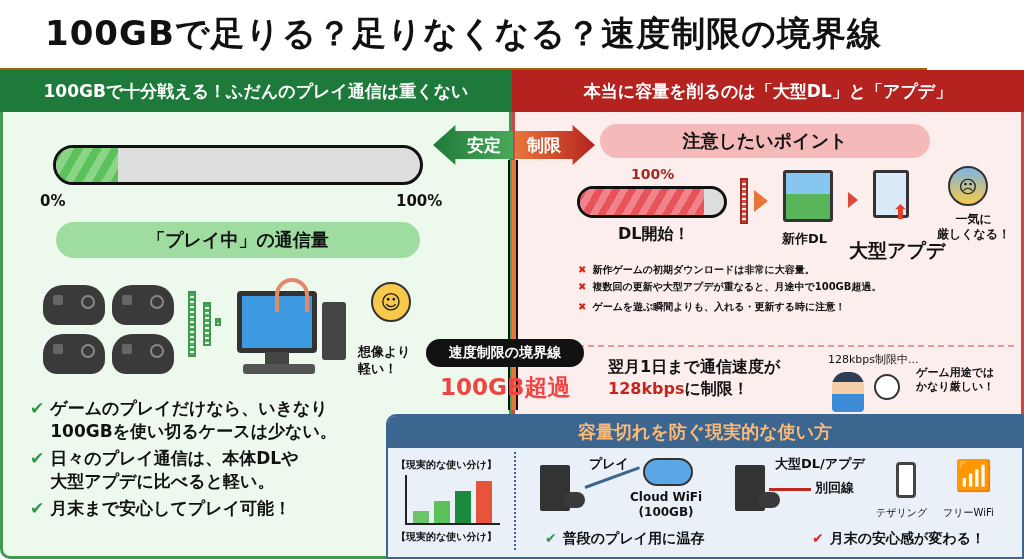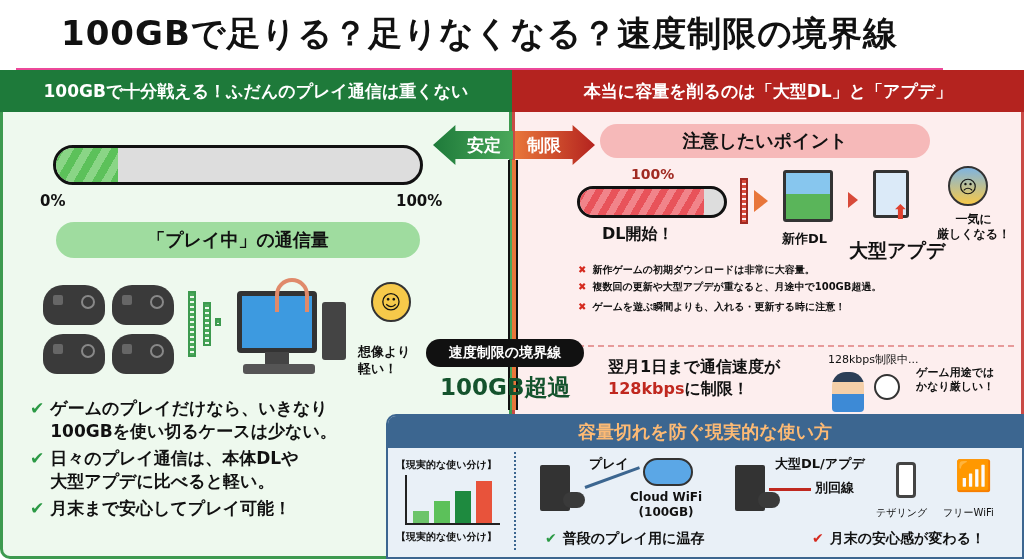--- a/index.html
+++ b/index.html
@@ -1,17 +1,17 @@
 <!DOCTYPE html>
 <html><head>
 <meta charset="utf-8">
 <style>
 *{box-sizing:border-box;margin:0;padding:0}
 body{width:1024px;height:559px;background:#fff;font-family:"DejaVu Sans","Liberation Sans",sans-serif;overflow:hidden;position:relative;color:#111}
-.title{position:absolute;left:16px;top:0;width:927px;height:70px;display:flex;align-items:center;justify-content:center;font-size:34px;font-weight:bold;letter-spacing:1px;border-bottom:2px solid #ec4899}
+.title{position:absolute;left:0;top:0;width:927px;height:70px;display:flex;align-items:center;justify-content:center;font-size:34px;font-weight:bold;letter-spacing:1px;border-bottom:2px solid #a16207}
 .hdr{position:absolute;top:70px;height:42px;display:flex;align-items:center;justify-content:center;color:#fff;font-weight:bold;font-size:17px}
 .hdr.l{left:0;width:512px;background:#1e7a3a}
 .hdr.r{left:512px;width:512px;background:#b4231f}
 .panel{position:absolute;top:112px;height:447px}
 .panel.l{left:0;width:512px;background:#eef9ee;border:3px solid #3d9a4f;border-top:none;border-radius:0 0 10px 10px}
 .panel.r{left:512px;width:512px;background:#fdeeee;border:3px solid #c94a45;border-top:none}
 .arrow{position:absolute;top:125px;height:40px;display:flex;align-items:center;justify-content:center;color:#fff;font-weight:bold;font-size:17px}
 .arrow.l{left:433px;width:80px;background:linear-gradient(90deg,#1e7a3a,#4aa85a);clip-path:polygon(0 50%,28% 0,28% 15%,100% 15%,100% 85%,28% 85%,28% 100%);padding-left:22px}
 .arrow.r{left:515px;width:80px;background:linear-gradient(90deg,#e8763a,#b4231f);clip-path:polygon(0 15%,72% 15%,72% 0,100% 50%,72% 100%,72% 85%,0 85%);padding-right:22px}
 .vline{position:absolute;left:508px;top:160px;width:10px;height:250px;background:linear-gradient(90deg,#111 0 20%,#4aa85a 20% 45%,#e8763a 45% 80%,#111 80%)}
@@ -80,21 +80,21 @@
       <span class="check">✔</span>
       <span style="white-space:pre-line">月末まで安心してプレイ可能！</span>
     </div>
 </div>
 
 <div class="pill" style="left:600px;top:124px;width:330px;height:34px;background:#f6b9b9;font-size:18px">注意したいポイント</div>
 <div class="lbl" style="left:631px;top:166px;color:#a02a22;font-size:14px">100%</div>
 <div class="pbar" style="left:577px;top:186px;width:150px;height:32px">
   <div class="fill" style="width:86%;background:repeating-linear-gradient(120deg,#e8535a 0 7px,#f1848a 7px 14px);"></div>
 </div>
-<div class="lbl" style="left:602px;top:224px;font-size:16px">DL開始！</div>
+<div class="lbl" style="left:618px;top:224px;font-size:16px">DL開始！</div>
 <div style="position:absolute;left:740px;top:178px;width:8px;height:46px;border:2px solid #a02a22;background:repeating-linear-gradient(180deg,#d84a3a 0 3px,#fdeeee 3px 5px)"></div>
 <div style="position:absolute;left:754px;top:190px;width:0;height:0;border-left:14px solid #e8763a;border-top:11px solid transparent;border-bottom:11px solid transparent"></div>
 <div style="position:absolute;left:783px;top:170px;width:50px;height:52px;background:linear-gradient(180deg,#87c6ee 0 45%,#5ab55a 45%);border:3px solid #333;border-radius:3px"></div>
 <div class="lbl" style="left:782px;top:230px;font-size:13px">新作DL</div>
 <div style="position:absolute;left:848px;top:192px;width:0;height:0;border-left:10px solid #d84a3a;border-top:8px solid transparent;border-bottom:8px solid transparent"></div>
 <div style="position:absolute;left:873px;top:170px;width:36px;height:48px;background:#dbeaf8;border:3px solid #333;border-radius:3px"></div>
 <div style="position:absolute;left:892px;top:200px;color:#e0402e;font-size:20px;font-weight:bold">⬆</div>
 <div class="lbl" style="left:849px;top:238px;font-size:19px">大型アプデ</div>
 <div class="face" style="left:948px;top:166px;width:40px;height:40px;background:linear-gradient(180deg,#7fb4e0,#f6c94a);display:flex;align-items:center;justify-content:center;font-size:18px">☹</div>
 <div class="lbl" style="left:937px;top:212px;font-size:12px;text-align:center;white-space:pre-line;line-height:1.25">一気に
@@ -113,21 +113,21 @@
 <div class="lbl" style="left:828px;top:352px;font-size:11px;font-weight:normal">128kbps制限中...</div>
 <div style="position:absolute;left:832px;top:372px;width:32px;height:40px;border-radius:14px 14px 4px 4px;background:linear-gradient(180deg,#2c3f57 0 25%,#f4cfa8 25% 55%,#3d8ad6 55%)"></div>
 <div style="position:absolute;left:874px;top:374px;width:26px;height:26px;border:2px solid #333;border-radius:50%;background:#fff"></div>
 <div class="lbl" style="left:916px;top:366px;font-size:11px;text-align:center;white-space:pre-line;line-height:1.3">ゲーム用途では
 かなり厳しい！</div>
 
 <div class="vline"></div>
 <div class="arrow l">安定</div>
 <div class="arrow r">制限</div>
 <div class="pill" style="left:426px;top:339px;width:158px;height:28px;background:#111;color:#fff;font-size:14px">速度制限の境界線</div>
-<div class="lbl" style="left:440px;top:372px;color:#14532d;font-size:23px">100GB超過</div>
+<div class="lbl" style="left:440px;top:372px;color:#ef4444;font-size:23px">100GB超過</div>
 
 <div class="bluebox">
   <div class="bluehdr">容量切れを防ぐ現実的な使い方</div>
 </div>
 <div class="lbl" style="left:396px;top:458px;font-size:10px">【現実的な使い分け】</div>
 <div style="position:absolute;left:405px;top:475px;width:95px;height:50px;border-left:2px solid #222;border-bottom:2px solid #222;display:flex;align-items:flex-end;gap:5px;padding-left:6px">
   <div style="width:16px;height:26%;background:#6cc46a"></div>
   <div style="width:16px;height:46%;background:#5cc15a"></div>
   <div style="width:16px;height:66%;background:#1e8a3f"></div>
   <div style="width:16px;height:88%;background:#e8533b"></div>

